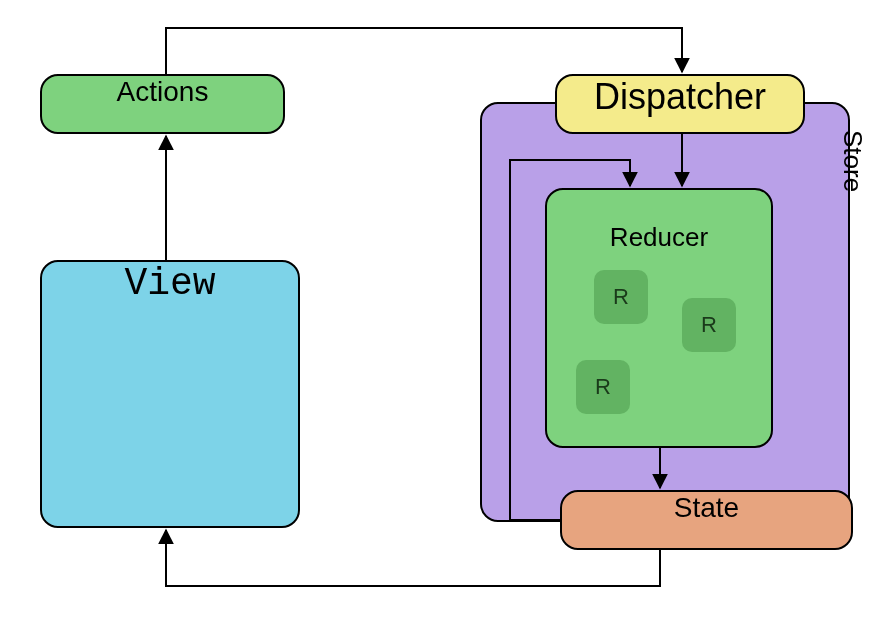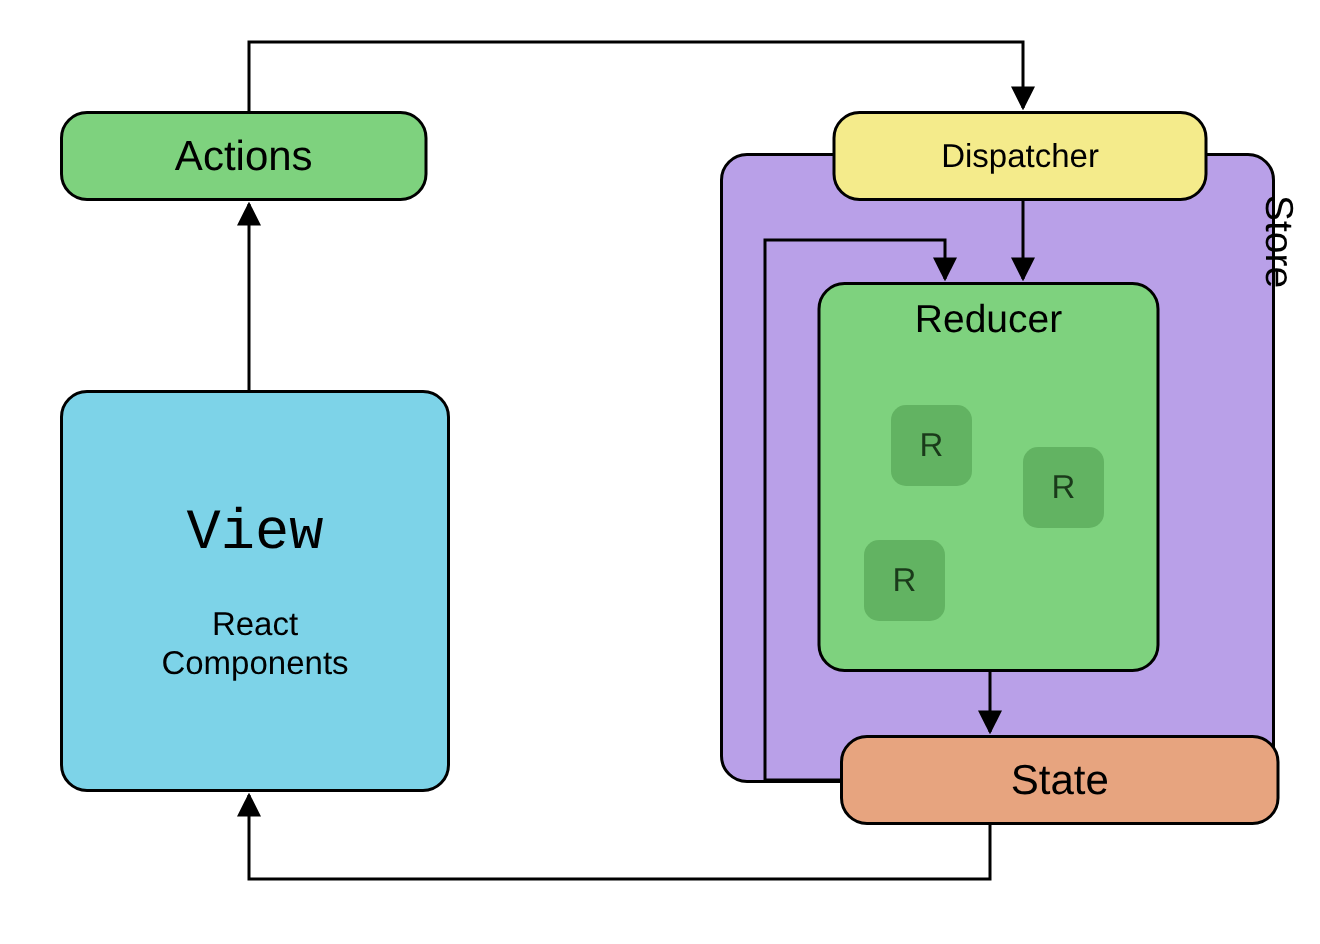--- a/index.html
+++ b/index.html
@@ -12,53 +12,53 @@
     font-family: "Comic Sans MS", "Chalkboard SE", cursive, sans-serif;
     background: #ffffff;
   }
   .box {
     position: absolute;
     border: 2px solid #000;
     border-radius: 18px;
     display: flex;
     flex-direction: column;
     align-items: center;
-    justify-content: center;
+    justify-content: flex-start;
     text-align: center;
   }
   .actions {
     left: 40px; top: 74px;
     width: 245px; height: 60px;
     background: #7ed27e;
     font-size: 28px;
   }
   .dispatcher {
     left: 555px; top: 74px;
     width: 250px; height: 60px;
     background: #f4eb8b;
-    font-size: 22px;
+    font-size: 36px;
   }
   .store {
     left: 480px; top: 102px;
     width: 370px; height: 420px;
     background: #b9a0e8;
     z-index: -1;
   }
   .store-label {
     position: absolute;
     right: 12px; top: 130px;
     font-size: 26px;
     writing-mode: vertical-rl;
   }
   .reducer {
     left: 545px; top: 188px;
     width: 228px; height: 260px;
     background: #7ed27e;
     justify-content: flex-start;
-    padding-top: 7px;
+    padding-top: 32px;
     font-size: 26px;
   }
   .r-box {
     position: absolute;
     width: 54px; height: 54px;
     background: #62b362;
     border-radius: 10px;
     display: flex;
     align-items: center;
     justify-content: center;
@@ -119,22 +119,20 @@
 <div class="r-box r3">
   <span>R</span>
 </div>
 
 <div class="box state">
   <span>State</span>
 </div>
 
 <div class="box view">
   <div class="title">View</div>
-  <div style="white-space:pre-line;">React
-Components</div>
 </div>
 
 <svg class="arrows">
   <defs>
     <marker id="ah" viewBox="0 0 10 10" refX="9" refY="5" markerWidth="8" markerHeight="8" orient="auto-start-reverse">
       <path d="M 0 0 L 10 5 L 0 10 z" fill="#000"></path>
     </marker>
   </defs>
 
   <path d="M 166 260 L 166 136" stroke="#000" stroke-width="2" fill="none" marker-end="url(#ah)"></path>

